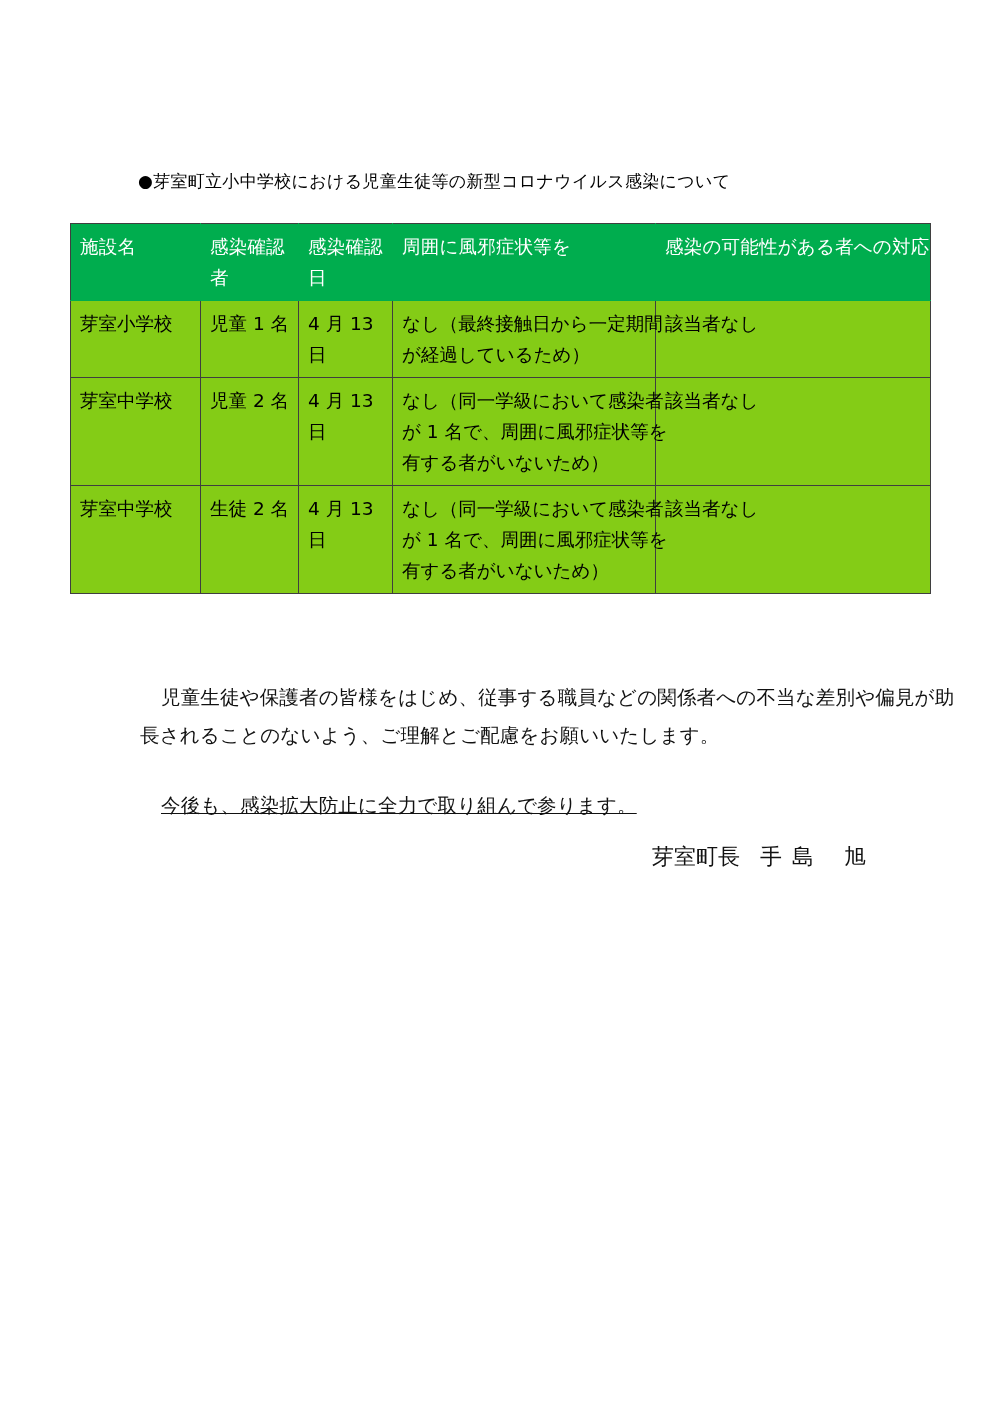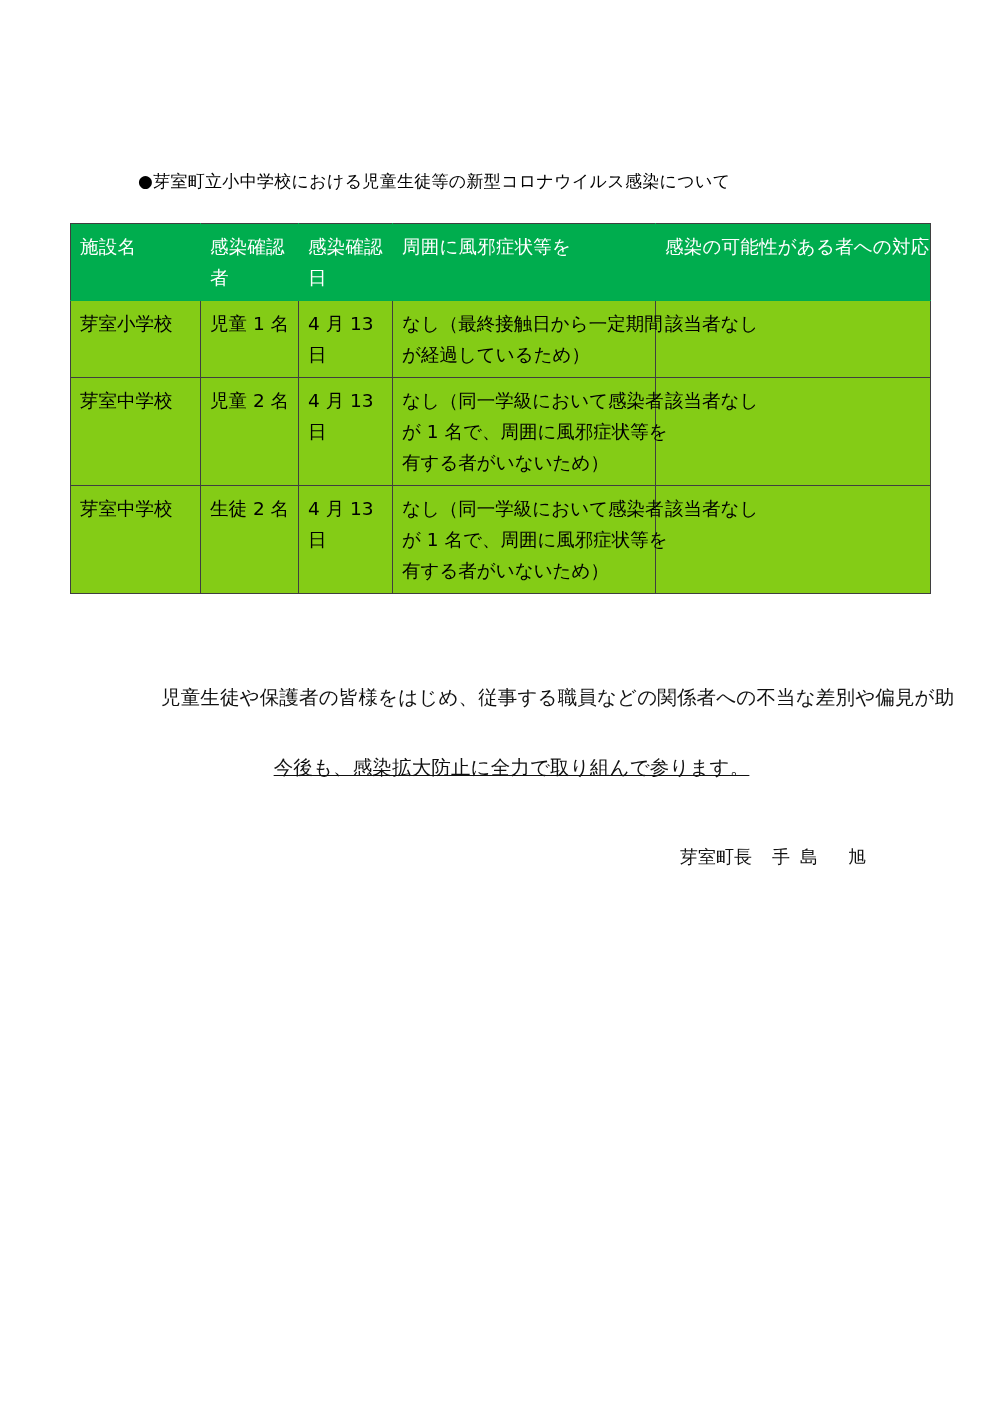--- a/index.html
+++ b/index.html
@@ -80,40 +80,39 @@
   .row-h2 td { height: 89px; }
   .row-h3 td { height: 92px; }
   .cell-line { display: block; white-space: nowrap; }
 
   
   .body-block {
     position: absolute;
     left: 140px;
     top: 679px;
     width: 722px;
-    text-align: center;
   }
   .para {
     font-size: 19.5px;
     line-height: 38px;
     color: #111111;
     letter-spacing: 0.15px;
   }
   .para .pline { display: block; white-space: nowrap; }
   .para .indent { display: inline-block; width: 21px; }
   .para-2 { margin-top: 32px; text-decoration: underline; }
 
   
   .sign-block {
     position: absolute;
     left: 140px;
     top: 840px;
     width: 726px;
     text-align: right;
-    font-size: 18px;
+    font-size: 22px;
     line-height: 33px;
     color: #111111;
   }
   .sign-line { display: block; white-space: nowrap; }
   .sp { display: inline-block; width: 10px; }
   .sp-wide { display: inline-block; width: 20px; }
 </style>
 </head>
 <body>
 
@@ -191,20 +190,21 @@
           <td>該当者なし</td>
         </tr>
 
       </tbody>
     </table>
   </div>
 
   <div class="body-block">
     <div class="para para-1">
       <span class="pline"><span class="indent"></span><span>児童生徒や保護者の皆様をはじめ、従事する職員などの関係者への不当な差別や偏見が助</span></span>
+      <span class="pline">長されることのないよう、ご理解とご配慮をお願いいたします。</span>
     </div>
     <div class="para para-2">
       <span class="pline"><span class="indent"></span><span>今後も、感染拡大防止に全力で取り組んで参ります。</span></span>
     </div>
   </div>
 
   <div class="sign-block">
     <span class="sign-line">
       <span>芽室町長</span><span class="sp-wide"></span><span>手</span><span class="sp"></span><span>島</span><span class="sp-wide"></span><span class="sp"></span><span>旭</span>
     </span>

